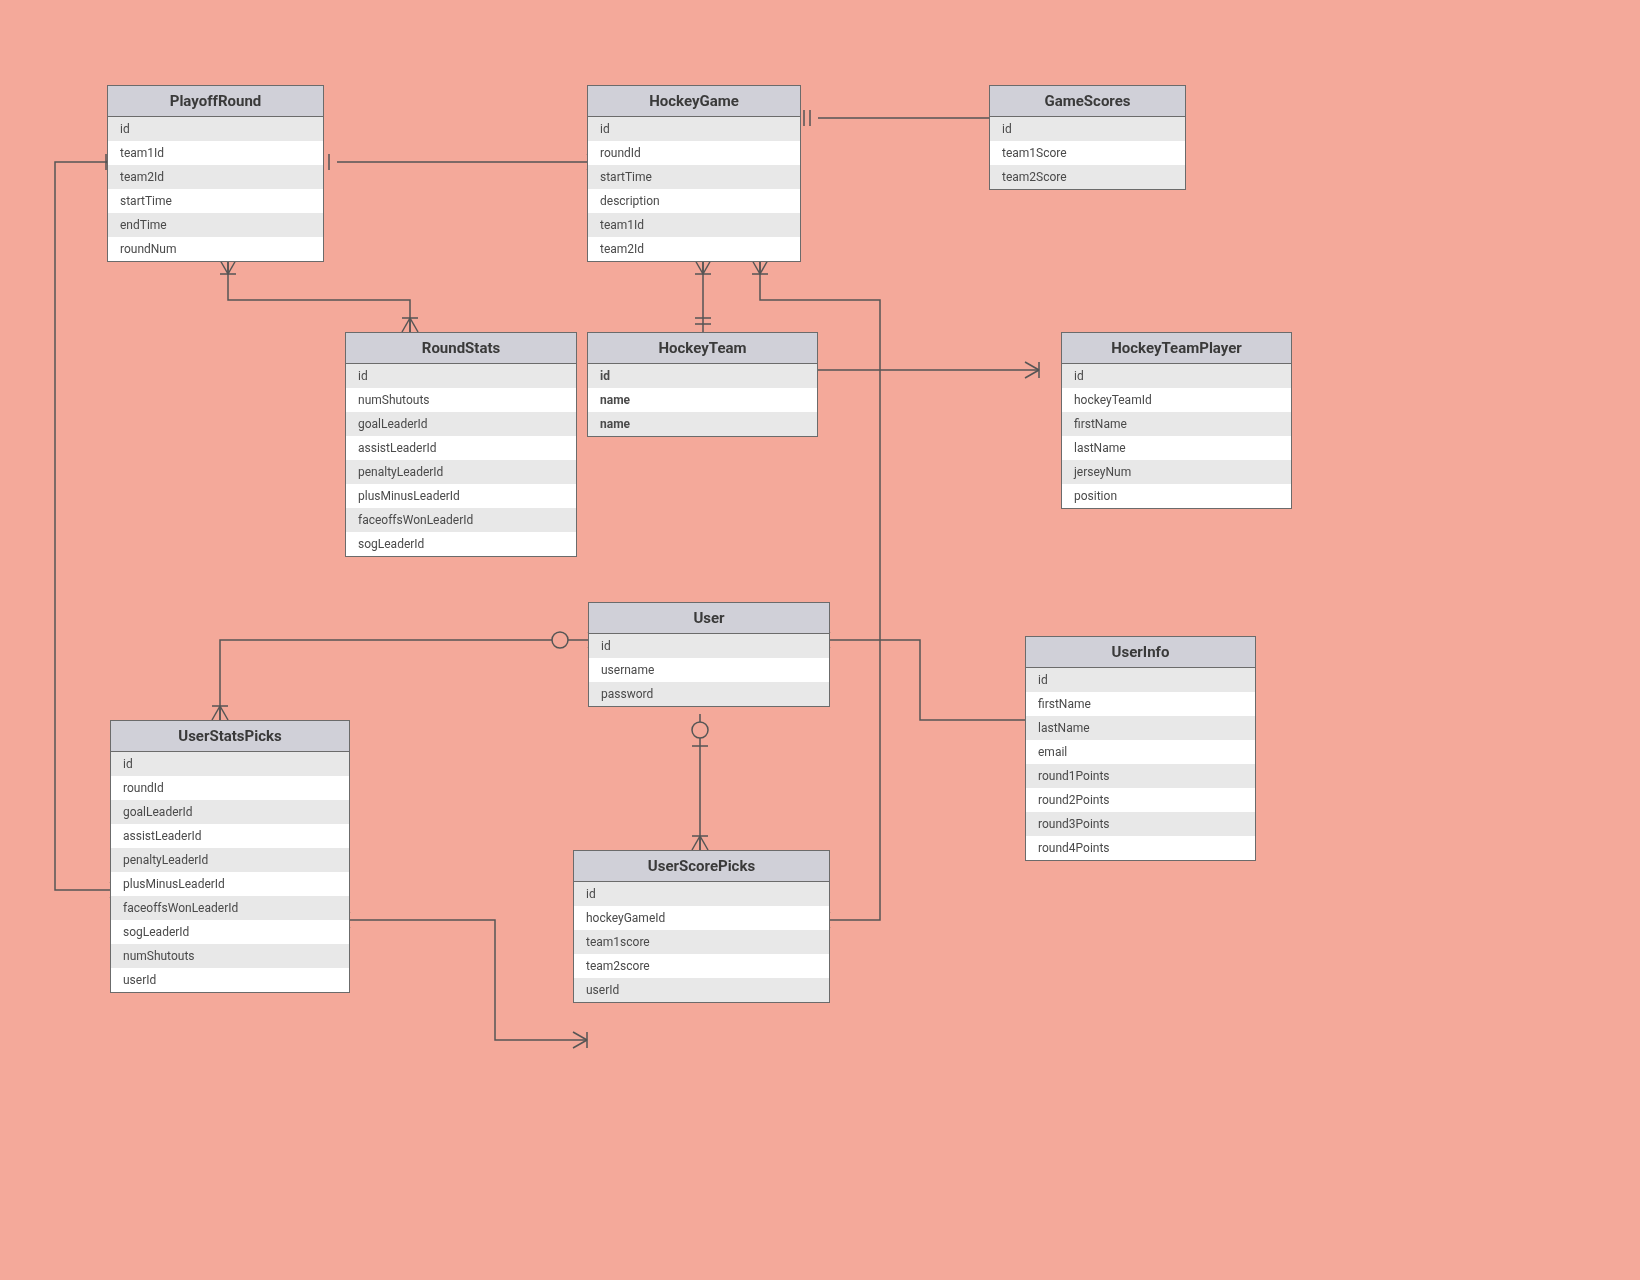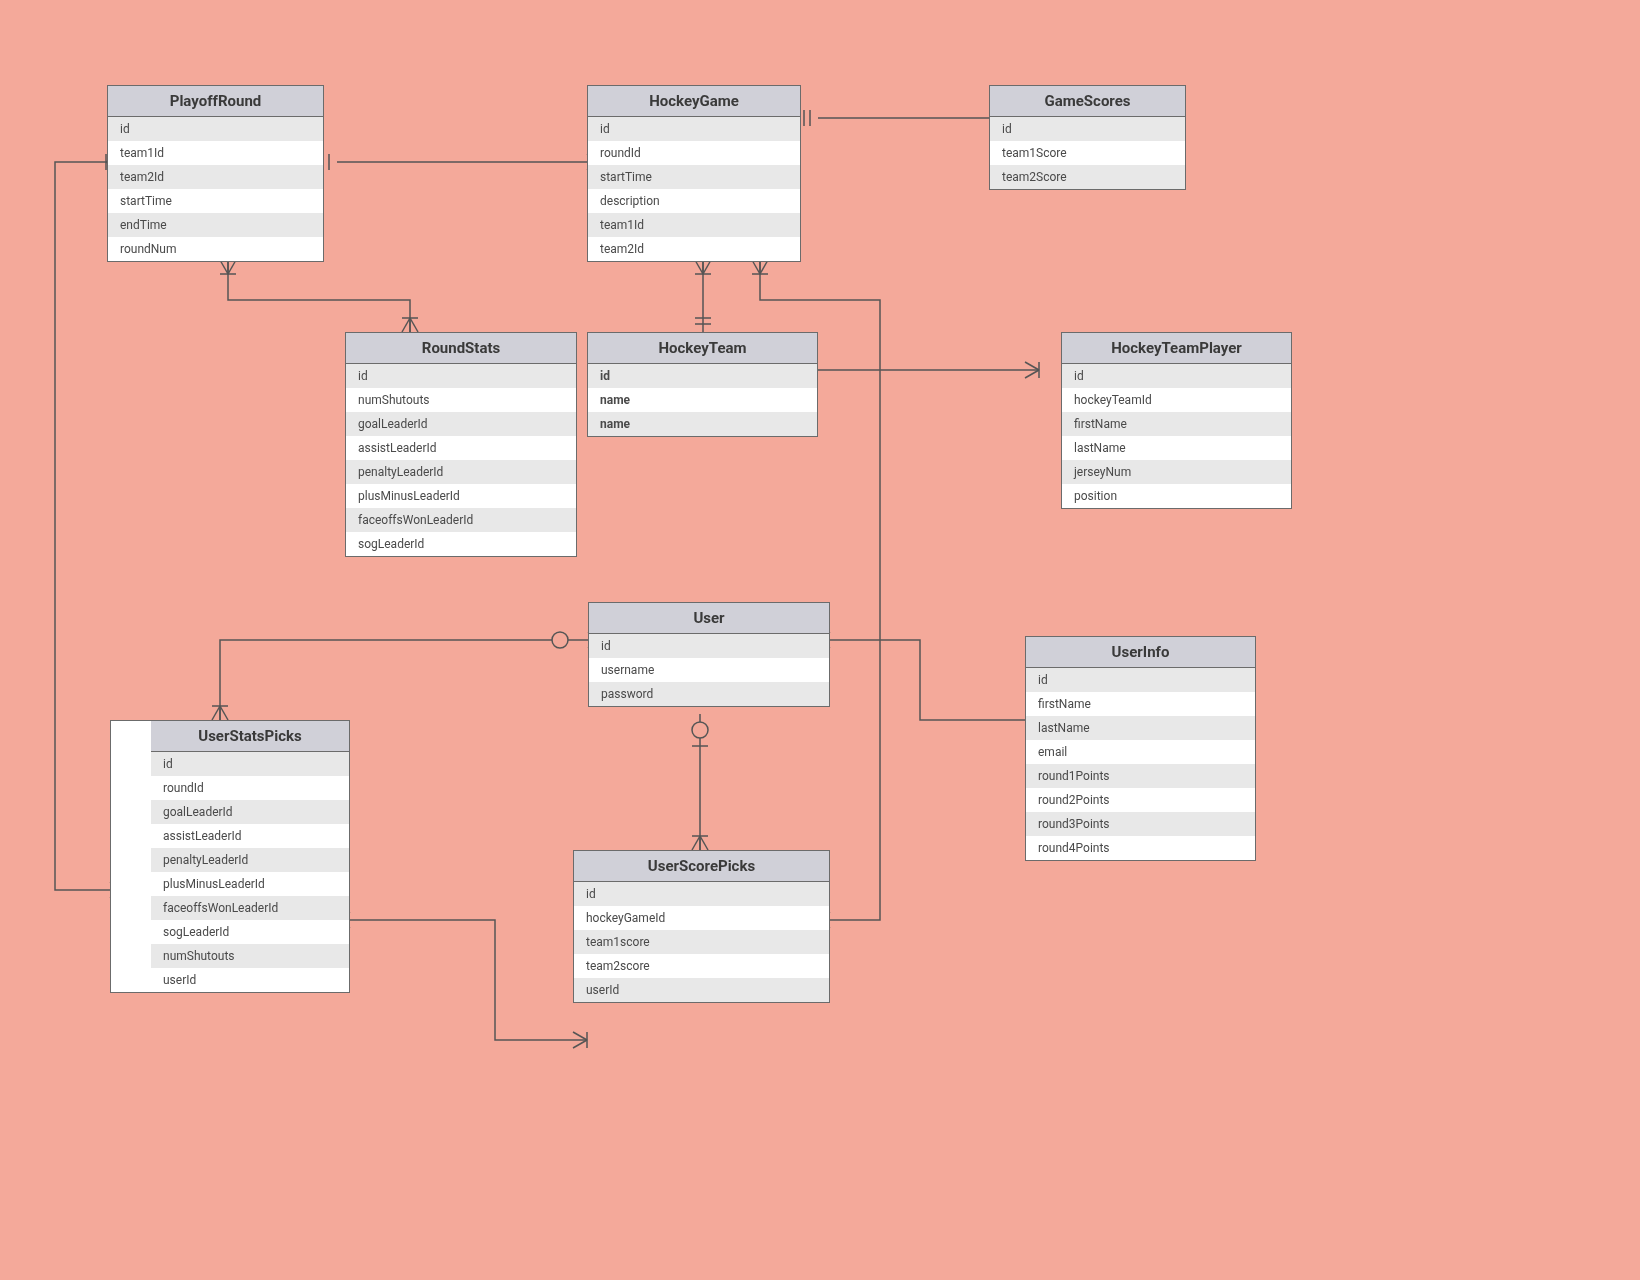--- a/index.html
+++ b/index.html
@@ -205,21 +205,21 @@
       <div class="entity-row">firstName</div>
       <div class="entity-row">lastName</div>
       <div class="entity-row">email</div>
       <div class="entity-row">round1Points</div>
       <div class="entity-row">round2Points</div>
       <div class="entity-row">round3Points</div>
       <div class="entity-row">round4Points</div>
     </div>
 </div>
 
-<div class="entity" style="left:110px; top:720px; width:240px;padding-left:40px;">
+<div class="entity" style="left:110px; top:720px; width:240px;">
   <div class="entity-header">UserStatsPicks</div>
   <div class="entity-body">
       <div class="entity-row">id</div>
       <div class="entity-row">roundId</div>
       <div class="entity-row">goalLeaderId</div>
       <div class="entity-row">assistLeaderId</div>
       <div class="entity-row">penaltyLeaderId</div>
       <div class="entity-row">plusMinusLeaderId</div>
       <div class="entity-row">faceoffsWonLeaderId</div>
       <div class="entity-row">sogLeaderId</div>

